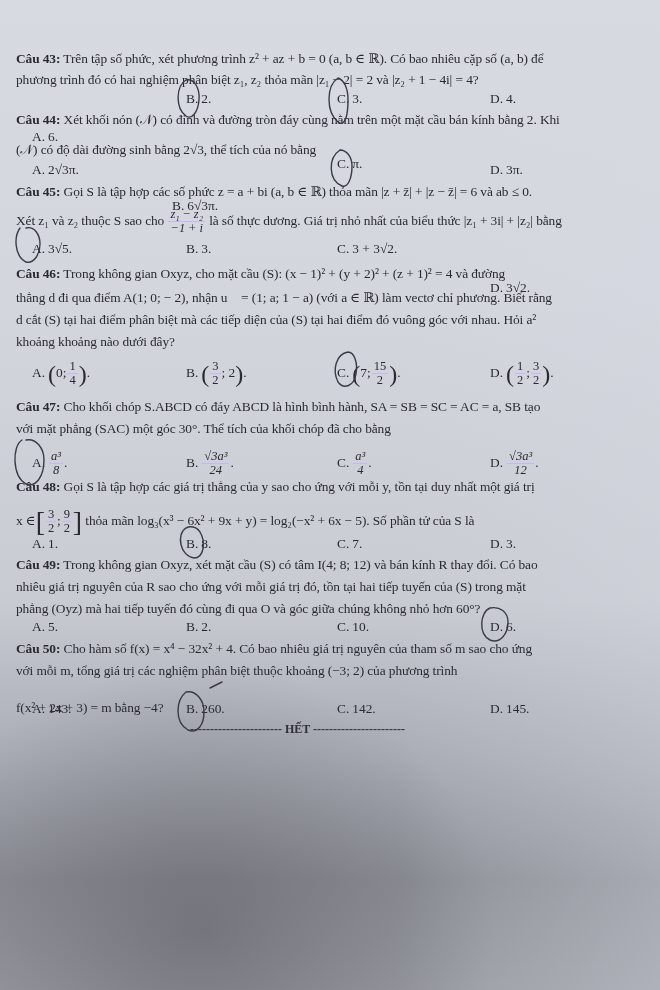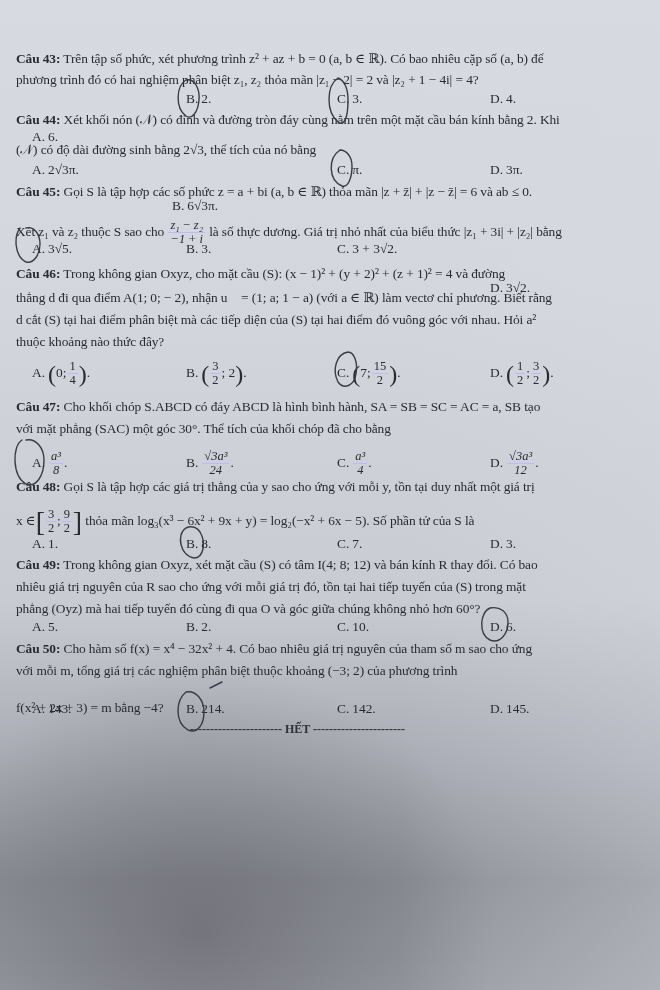--- a/index.html
+++ b/index.html
@@ -54,48 +54,48 @@
   </div>
 
   <div>
     <div class="line" style="top:111px;">
       <span class="qlabel">Câu 44:</span>
       <span>Xét khối nón (𝒩) có đỉnh và đường tròn đáy cùng nằm trên một mặt cầu bán kính bằng 2. Khi</span>
     </div>
     <div class="line" style="top:141px;">(𝒩) có độ dài đường sinh bằng 2√3, thể tích của nó bằng</div>
     <div class="opt" style="top:161px; left:32px;"><span class="letter">A.</span><span>2√3π.</span></div>
     <div class="opt" style="top:161px; left:172px;margin-top:36px;"><span class="letter">B.</span><span>6√3π.</span></div>
-    <div class="opt" style="top:161px; left:337px;"><span class="letter">C.</span><span>π.</span></div>
+    <div class="opt" style="top:155px; left:337px;"><span class="letter">C.</span><span>π.</span></div>
     <div class="opt" style="top:161px; left:490px;"><span class="letter">D.</span><span>3π.</span></div>
   </div>
 
   <div>
     <div class="line" style="top:183px;">
       <span class="qlabel">Câu 45:</span>
       <span>Gọi S là tập hợp các số phức z = a + bi (a, b ∈ ℝ) thỏa mãn |z + z̄| + |z − z̄| = 6 và ab ≤ 0.</span>
     </div>
-    <div class="line" style="top:219px;">
+    <div class="line" style="top:208px;">
       <span>Xét z₁ và z₂ thuộc S sao cho</span>
       <span class="frac m"><span class="num">z₁ − z₂</span><span class="den">−1 + i</span></span>
       <span>là số thực dương. Giá trị nhỏ nhất của biểu thức |z₁ + 3i| + |z₂| bằng</span>
     </div>
     <div class="opt" style="top:240px; left:32px;"><span class="letter">A.</span><span>3√5.</span></div>
     <div class="opt" style="top:240px; left:186px;"><span class="letter">B.</span><span>3.</span></div>
     <div class="opt" style="top:240px; left:337px;"><span class="letter">C.</span><span>3 + 3√2.</span></div>
     <div class="opt" style="top:240px; left:490px;margin-top:39px;"><span class="letter">D.</span><span>3√2.</span></div>
   </div>
 
   <div>
     <div class="line" style="top:265px;">
       <span class="qlabel">Câu 46:</span>
       <span>Trong không gian Oxyz, cho mặt cầu (S): (x − 1)² + (y + 2)² + (z + 1)² = 4 và đường</span>
     </div>
     <div class="line" style="top:289px;">thẳng d đi qua điểm A(1; 0; − 2), nhận u⃗ = (1; a; 1 − a) (với a ∈ ℝ) làm vectơ chỉ phương. Biết rằng</div>
     <div class="line" style="top:311px;">d cắt (S) tại hai điểm phân biệt mà các tiếp diện của (S) tại hai điểm đó vuông góc với nhau. Hỏi a²</div>
-    <div class="line" style="top:333px;">thuộc khoảng nào thức đây?</div>
+    <div class="line" style="top:333px;">khoảng khoảng nào dưới đây?</div>
 
     <div class="opt" style="top:360px; left:32px;">
       <span class="letter">A.</span><span class="big-paren">(</span><span>0;</span><span class="frac"><span class="num">1</span><span class="den">4</span></span><span class="big-paren">)</span>.
     </div>
     <div class="opt" style="top:360px; left:186px;">
       <span class="letter">B.</span><span class="big-paren">(</span><span class="frac"><span class="num">3</span><span class="den">2</span></span><span>; 2</span><span class="big-paren">)</span>.
     </div>
     <div class="opt" style="top:360px; left:337px;">
       <span class="letter">C.</span><span class="big-paren">(</span><span>7;</span><span class="frac"><span class="num">15</span><span class="den">2</span></span><span class="big-paren">)</span>.
     </div>
@@ -154,21 +154,21 @@
   </div>
 
   <div>
     <div class="line" style="top:640px;">
       <span class="qlabel">Câu 50:</span>
       <span>Cho hàm số f(x) = x⁴ − 32x² + 4. Có bao nhiêu giá trị nguyên của tham số m sao cho ứng</span>
     </div>
     <div class="line" style="top:662px;">với mỗi m, tổng giá trị các nghiệm phân biệt thuộc khoảng (−3; 2) của phương trình</div>
     <div class="line" style="top:683px;margin-top:16px;">f(x² + 2x + 3) = m bằng −4?</div>
     <div class="opt" style="top:700px; left:32px;"><span class="letter">A.</span><span>143.</span></div>
-    <div class="opt" style="top:700px; left:186px;"><span class="letter">B.</span><span>214.</span></div>
+    <div class="opt" style="top:700px; left:186px;"><span class="letter">B.</span><span>260.</span></div>
     <div class="opt" style="top:700px; left:337px;"><span class="letter">C.</span><span>142.</span></div>
     <div class="opt" style="top:700px; left:490px;"><span class="letter">D.</span><span>145.</span></div>
   </div>
 
   <div class="end-line">
     <span>-----------------------</span>
     <span>HẾT</span>
     <span>-----------------------</span>
   </div>
 </div>

